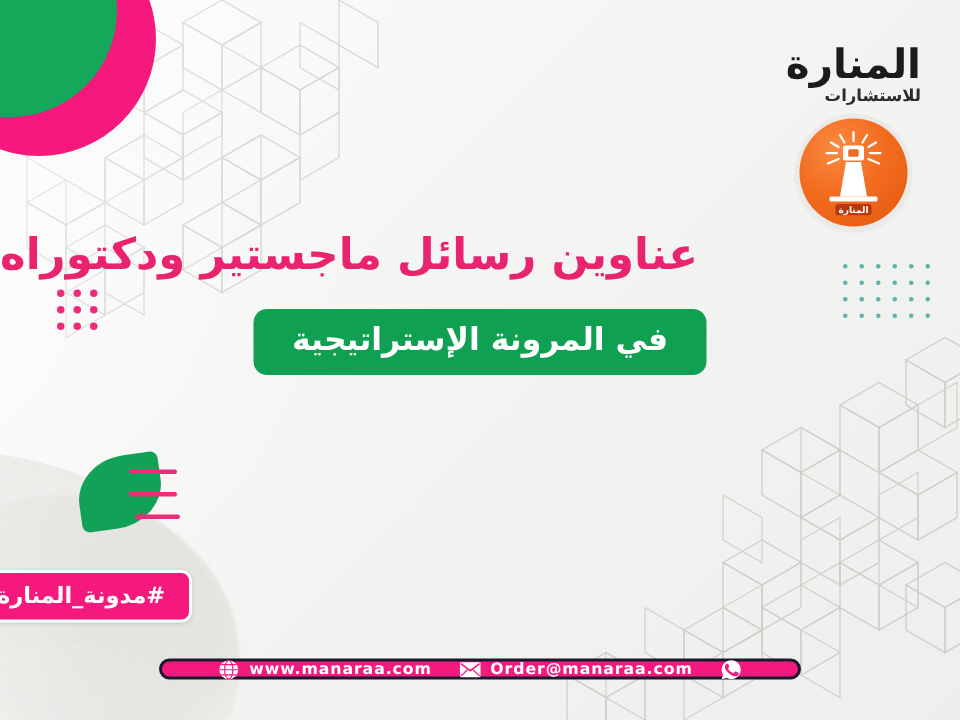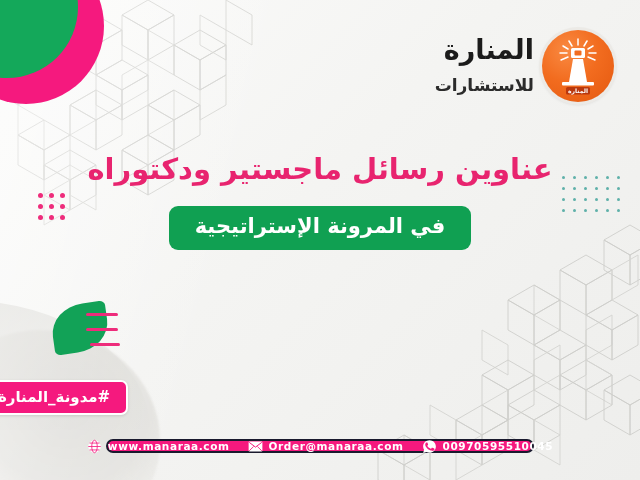--- a/index.html
+++ b/index.html
@@ -145,60 +145,61 @@
   .leaf-line.l3 { left: 38px; top: 43px; width: 30px; }
 
   
   .logo-wrap {
     position: absolute;
     right: 26px;
     top: 30px;
     display: flex;
     align-items: center;
     gap: 8px;
+    flex-direction: column;
   }
   .logo-text {
     text-align: right;
     line-height: 1;
     padding-bottom: 2px;
   }
   .logo-name {
     font-family: "DejaVu Sans", sans-serif;
     font-size: 27px;
     font-weight: bold;
     color: #1b1b1b;
     letter-spacing: -1px;
     direction: rtl;
   }
   .logo-sub {
     font-family: "DejaVu Sans", sans-serif;
-    font-size: 17px;
+    font-size: 11px;
     font-weight: bold;
     color: #2b2b2b;
     direction: rtl;
-    margin-top: 14px;
+    margin-top: 1px;
   }
   .logo-badge {
     width: 72px;
     height: 72px;
     border-radius: 50%;
     background: radial-gradient(circle at 35% 28%, #F98A42 0%, #F26C1F 45%, #E4580F 100%);
     box-shadow: 0 0 0 3px #eceae6, 0 1px 4px rgba(0,0,0,.28);
     position: relative;
     overflow: hidden;
     flex: 0 0 auto;
   }
 
   
   .headline {
     position: absolute;
     left: 0;
     right: 0;
     top: 152px;
-    text-align: center;
+    text-align: left;
     direction: rtl;
     font-family: "DejaVu Sans", sans-serif;
     font-size: 29px;
     font-weight: bold;
     color: #E8246F;
     letter-spacing: 0px;
   }
 
   
   .banner-wrap {
@@ -468,18 +469,17 @@
                  C7.05,6.3 6.6,6.4 6.2,6.9 C5.8,7.35 4.9,8.2 4.9,9.95 C4.9,11.7 6.25,13.4 6.45,13.65
                  C6.65,13.9 9.05,17.75 12.9,19.25 C16.1,20.5 16.75,20.25 17.45,20.2
                  C18.15,20.1 19.65,19.3 19.95,18.4 C20.25,17.5 20.25,16.75 20.15,16.6
                  C20.05,16.45 19.8,16.35 19.4,16.15 C19,15.95 17.05,15 16.7,14.9
                  C16.35,14.75 16.1,14.7 15.85,15.1 C15.6,15.5 14.85,16.35 14.65,16.6
                  C14.45,16.85 14.2,16.9 13.8,16.7 C13.4,16.5 12.15,16.1 10.65,14.75
                  C9.5,13.7 8.7,12.4 8.5,12 C8.3,11.6 8.48,11.4 8.68,11.2
                  C8.85,11.02 9.08,10.75 9.28,10.5 C9.48,10.3 9.53,10.12 9.68,9.87
                  C9.8,9.62 9.73,9.4 9.63,9.2 C9.53,9 8.75,7.25 8.4,6.45 Z" fill="#F5197E" transform="translate(0.4,-0.6) scale(0.97)"></path>
       </svg>
-      <span>00970595510045</span>
     </div>
 
   </div>
 
 </div>
 
 </body></html>

